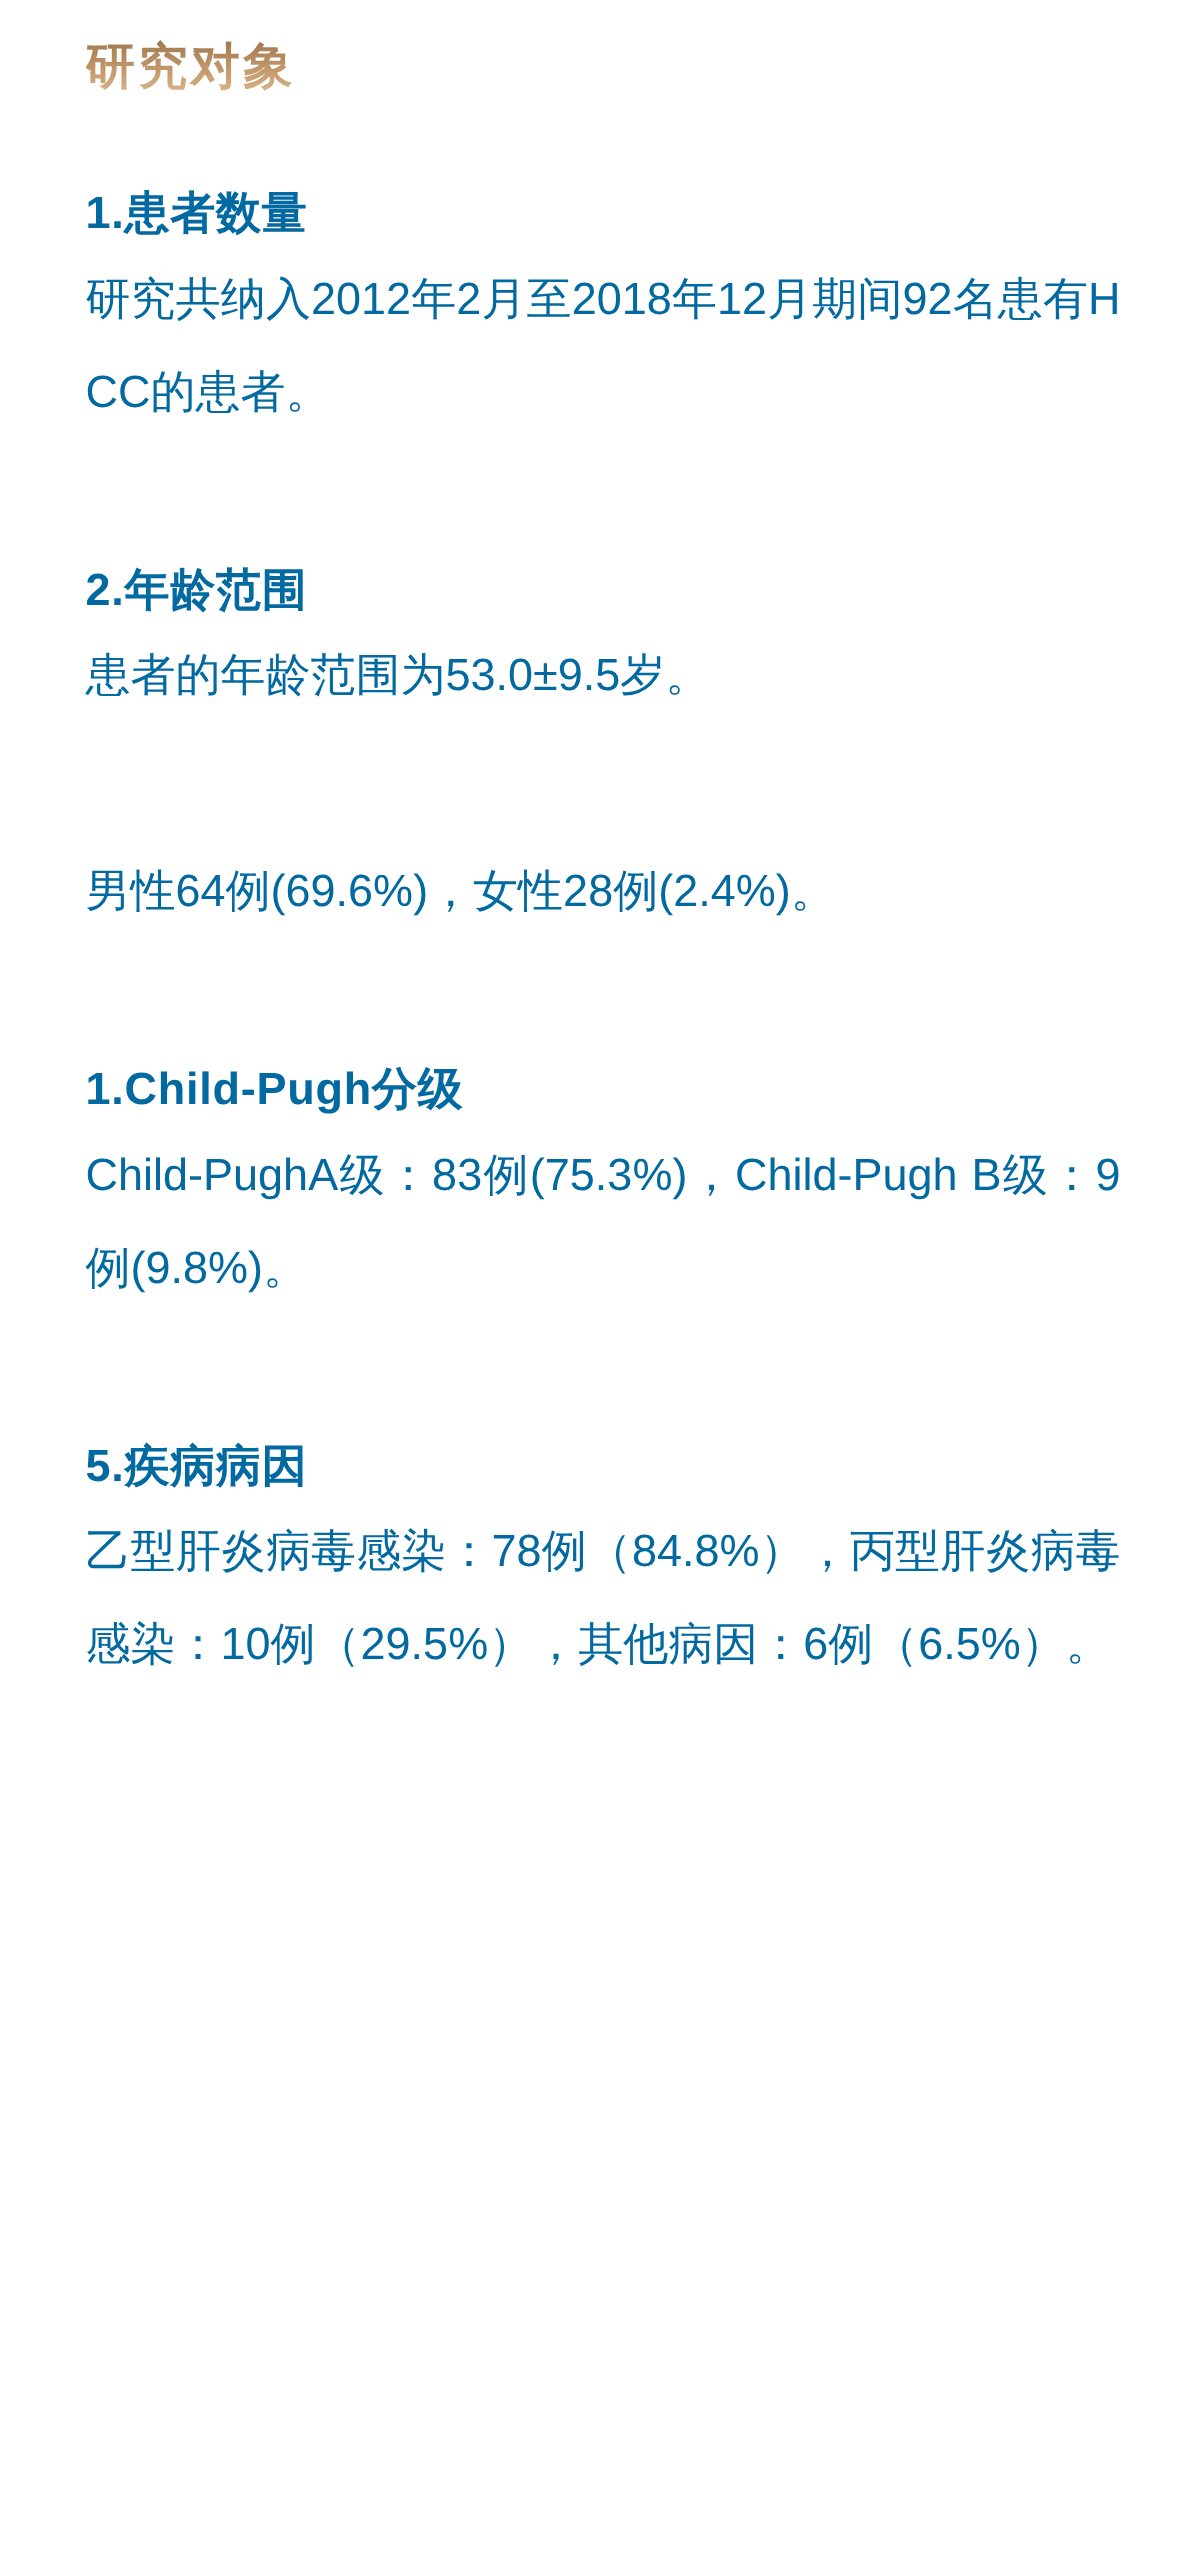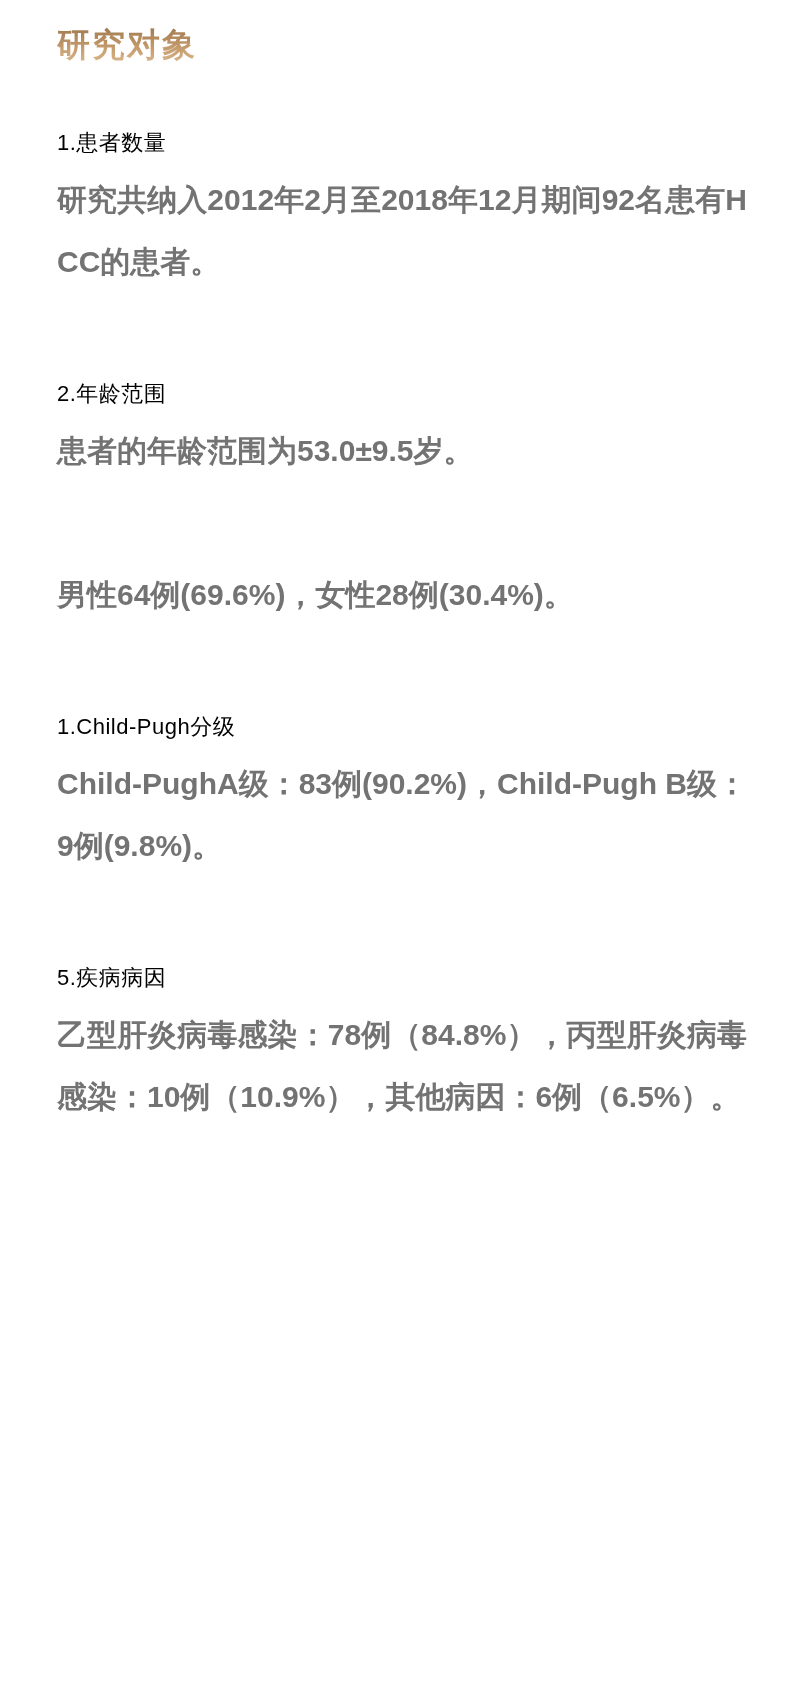--- a/index.html
+++ b/index.html
@@ -38,32 +38,32 @@
       color: transparent;
     }
   }
   .doc-section {
     margin: 0 0 82px 0;
   }
   .doc-section:last-child {
     margin-bottom: 0;
   }
   .section-heading {
-    font-size: 22px;
-    font-weight: 400;
+    font-size: 30px;
+    font-weight: 700;
     line-height: 38px;
-    color: #000000;
+    color: #0369a1;
     margin: 0 0 7px 0;
     letter-spacing: 0.5px;
   }
   .section-body {
     font-size: 30px;
-    font-weight: 700;
+    font-weight: 400;
     line-height: 62px;
-    color: #737373;
+    color: #0369a1;
     margin: 0;
     text-align: justify;
     text-justify: inter-character;
     word-break: break-all;
   }
 </style>
 </head>
 <body>
 
 <div class="page">
@@ -74,27 +74,27 @@
     <h2 class="section-heading">1.患者数量</h2>
     <p class="section-body">研究共纳入2012年2月至2018年12月期间92名患有HCC的患者。</p>
   </div>
 
   <div class="doc-section">
     <h2 class="section-heading">2.年龄范围</h2>
     <p class="section-body">患者的年龄范围为53.0±9.5岁。</p>
   </div>
 
   <div class="doc-section">
-    <p class="section-body">男性64例(69.6%)，女性28例(30.4%)。</p>
+    <p class="section-body">男性64例(69.6%)，女性28例(2.4%)。</p>
   </div>
 
   <div class="doc-section">
     <h2 class="section-heading">1.Child-Pugh分级</h2>
-    <p class="section-body">Child-PughA级：83例(90.2%)，Child-Pugh B级：9例(9.8%)。</p>
+    <p class="section-body">Child-PughA级：83例(75.3%)，Child-Pugh B级：9例(9.8%)。</p>
   </div>
 
   <div class="doc-section">
     <h2 class="section-heading">5.疾病病因</h2>
-    <p class="section-body">乙型肝炎病毒感染：78例（84.8%），丙型肝炎病毒感染：10例（10.9%），其他病因：6例（6.5%）。</p>
+    <p class="section-body">乙型肝炎病毒感染：78例（84.8%），丙型肝炎病毒感染：10例（29.5%），其他病因：6例（6.5%）。</p>
   </div>
 
 
 </div>
 
 </body></html>

